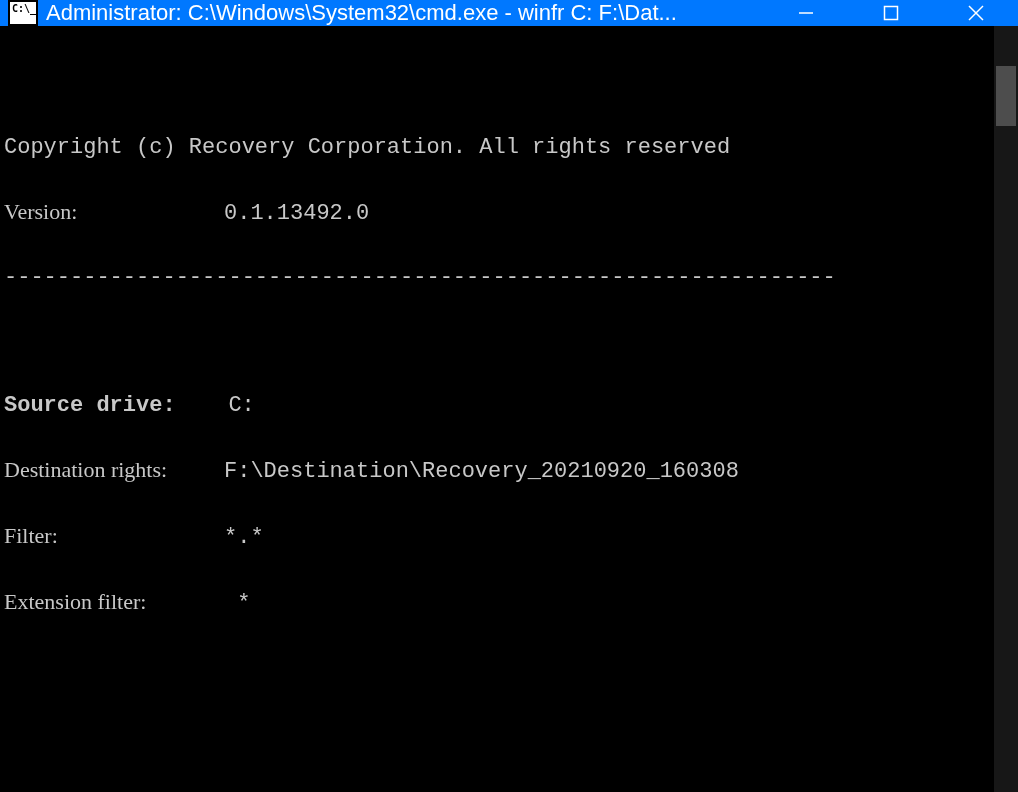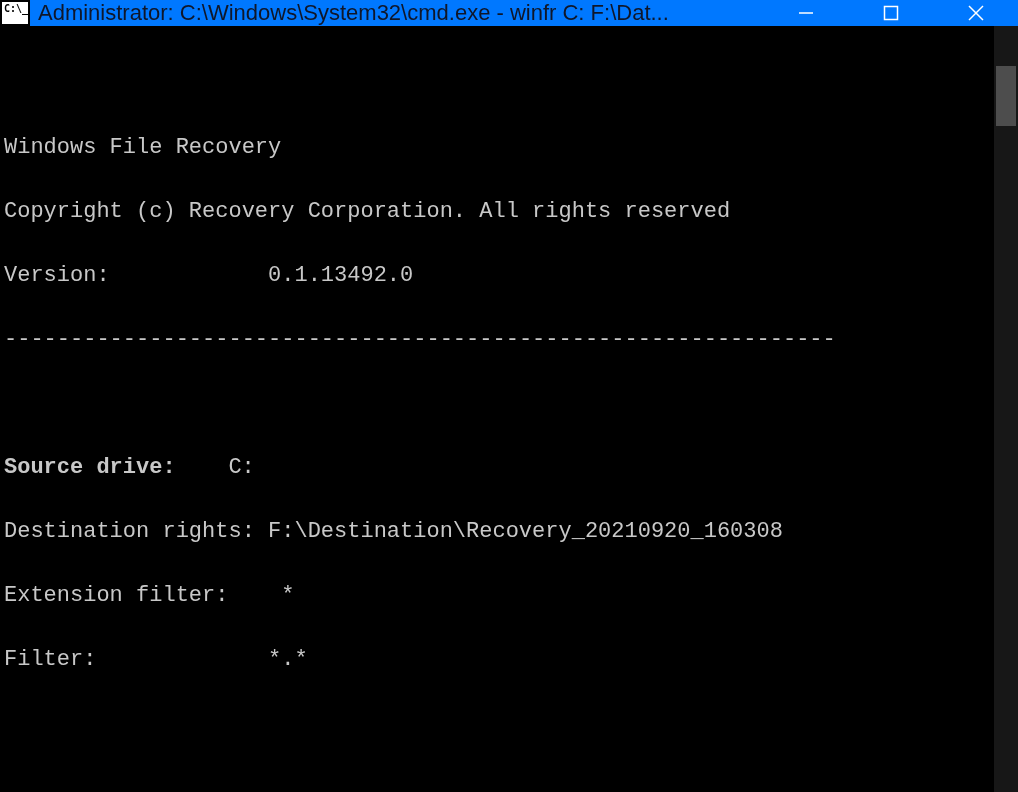--- a/index.html
+++ b/index.html
@@ -13,23 +13,24 @@
   .window {
     width: 1018px;
     height: 792px;
     display: flex;
     flex-direction: column;
     background: #000;
   }
   .titlebar {
     height: 48px;
     background: #0078ff;
-    color: #0f172a;
+    color: #ffffff;
     display: flex;
     align-items: center;
+    padding-left: 8px;
     font-size: 22px;
   }
   .titlebar .icon {
     width: 30px;
     height: 26px;
     background: #fff;
     border: 2px solid #000;
     margin-right: 8px;
     position: relative;
   }
@@ -85,21 +86,21 @@
   }
   .scrollbar .thumb {
     position: absolute;
     top: 40px;
     left: 2px;
     width: 20px;
     height: 60px;
     background: #4d4d4d;
   }
   .row { display: block; }
-  .label { display: inline-block; width: 20ch; }
+  .label { display: inline-block; width: 20ch; font-family: Liberation Serif, serif; }
   .label-narrow { display: inline-block; width: 17ch; font-weight: bold; }
 </style>
 </head>
 <body>
 
 <div class="window">
 
   <div class="titlebar">
     <div class="icon"></div>
     <div class="title-text">Administrator: C:\Windows\System32\cmd.exe - winfr  C: F:\Dat...</div>
@@ -119,29 +120,28 @@
             <line x1="1" y1="1" x2="15" y2="15"></line>
             <line x1="15" y1="1" x2="1" y2="15"></line>
           </svg>
       </div>
     </div>
   </div>
 
   <div class="client">
     <div class="terminal">
 <span class="row"> </span>
-<span class="row">Windows File Recovery</span>
 <span class="row">Copyright (c) Recovery Corporation. All rights reserved</span>
 <span class="row"><span class="label">Version:</span><span>0.1.13492.0</span></span>
 <span class="row">---------------------------------------------------------------</span>
 <span class="row"> </span>
 <span class="row"><span class="label-narrow">Source drive:</span><span>C:</span></span>
 <span class="row"><span class="label">Destination rights:</span><span>F:\Destination\Recovery_20210920_160308</span></span>
+<span class="row"><span class="label">Filter:</span><span>*.*</span></span>
 <span class="row"><span class="label">Extension filter:</span> <span>*</span></span>
-<span class="row"><span class="label">Filter:</span><span>*.*</span></span>
 <span class="row"> </span>
 
 
 
 
 
 
 
 
 

